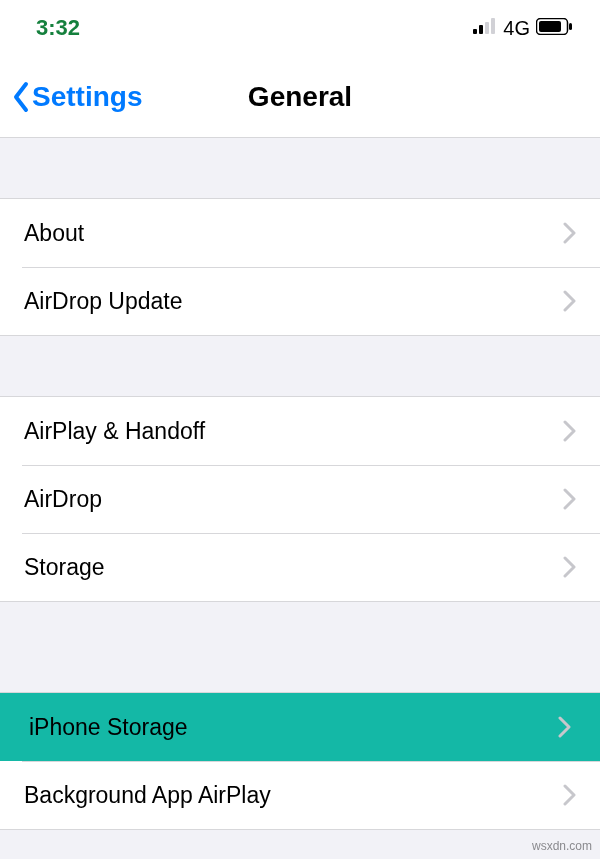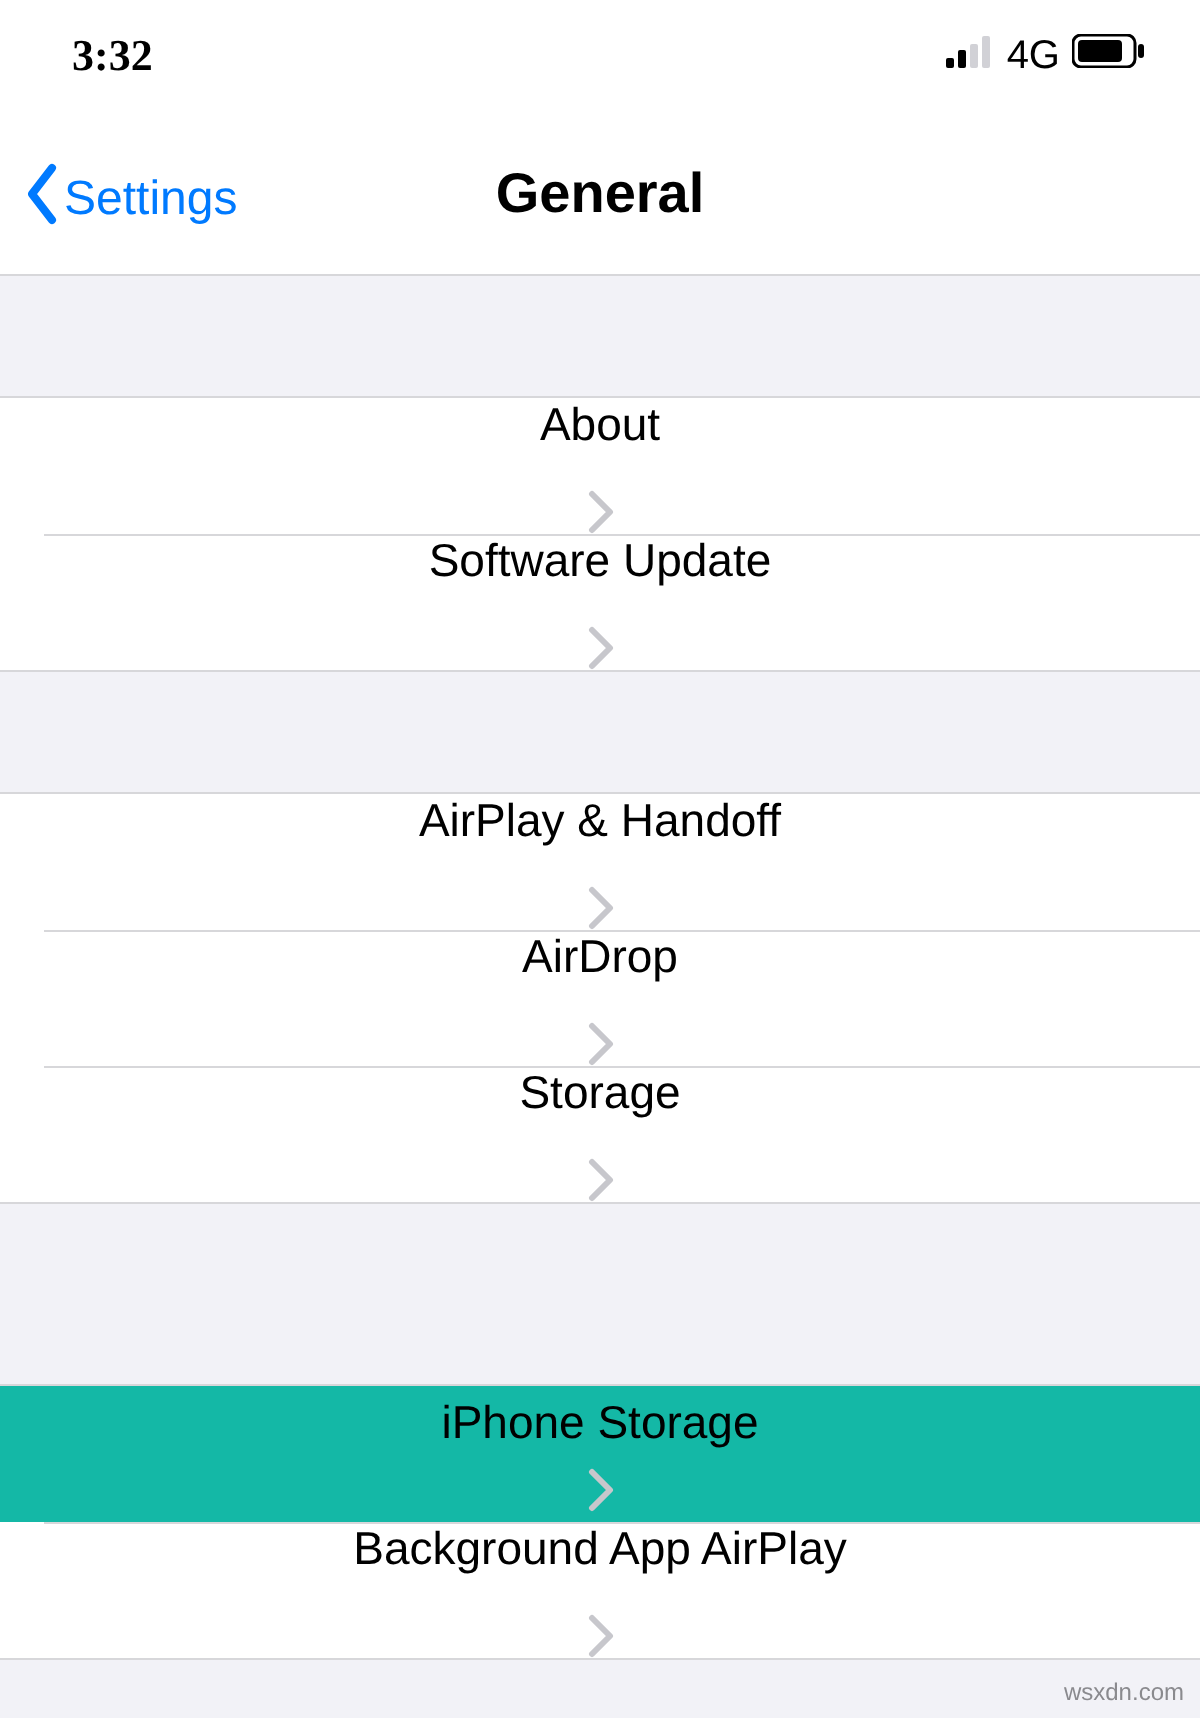--- a/index.html
+++ b/index.html
@@ -15,22 +15,21 @@
       height: 56px;
       background: #ffffff;
       display: flex;
       align-items: center;
       justify-content: space-between;
       padding: 0 28px 0 36px;
     }
     .status-time {
       font-size: 22px;
       font-weight: 600;
-      color: #000000;
-      font-family: Liberation Serif, serif;
+      color: #15803d;
     }
     .status-right {
       display: flex;
       align-items: center;
       gap: 6px;
     }
     .net-label {
       font-size: 20px;
       font-weight: 500;
       color: #000;
@@ -39,24 +38,24 @@
       height: 82px;
       background: #ffffff;
       border-bottom: 1px solid #d7d7da;
       display: flex;
       align-items: center;
       position: relative;
       padding: 0 10px;
     }
     .back-button {
       display: flex;
-      align-items: flex-end;
+      align-items: center;
       color: #007aff;
-      font-size: 24px;
-      font-weight: 400;
+      font-size: 28px;
+      font-weight: 700;
       cursor: pointer;
     }
     .back-chevron svg { display: block; }
     .nav-title {
       position: absolute;
       left: 50%;
       transform: translateX(-50%);
       font-size: 28px;
       font-weight: 600;
       color: #000;
@@ -72,21 +71,20 @@
       height: 68px;
       display: flex;
       align-items: center;
       justify-content: space-between;
       padding: 0 24px;
       font-size: 23px;
       color: #000;
       cursor: pointer;
       background: #ffffff;
       position: relative;
-      flex-direction: column;
     }
     .row + .row::before {
       content: "";
       position: absolute;
       top: 0;
       left: 22px;
       right: 0;
       height: 1px;
       background: #d7d7da;
     }
@@ -146,21 +144,21 @@
 <div class="group">
   <div class="row">
     <span>About</span>
     <span class="chev">
       <svg width="13" height="22" viewBox="0 0 13 22">
           <polyline points="2,2 11,11 2,20" fill="none" stroke="#c7c7cc" stroke-width="3" stroke-linecap="round" stroke-linejoin="round"></polyline>
         </svg>
     </span>
   </div>
   <div class="row">
-    <span>Software Update</span>
+    <span>AirDrop Update</span>
     <span class="chev">
       <svg width="13" height="22" viewBox="0 0 13 22">
           <polyline points="2,2 11,11 2,20" fill="none" stroke="#c7c7cc" stroke-width="3" stroke-linecap="round" stroke-linejoin="round"></polyline>
         </svg>
     </span>
   </div>
 </div>
 
 <div class="group-gap"></div>
 <div class="group">

